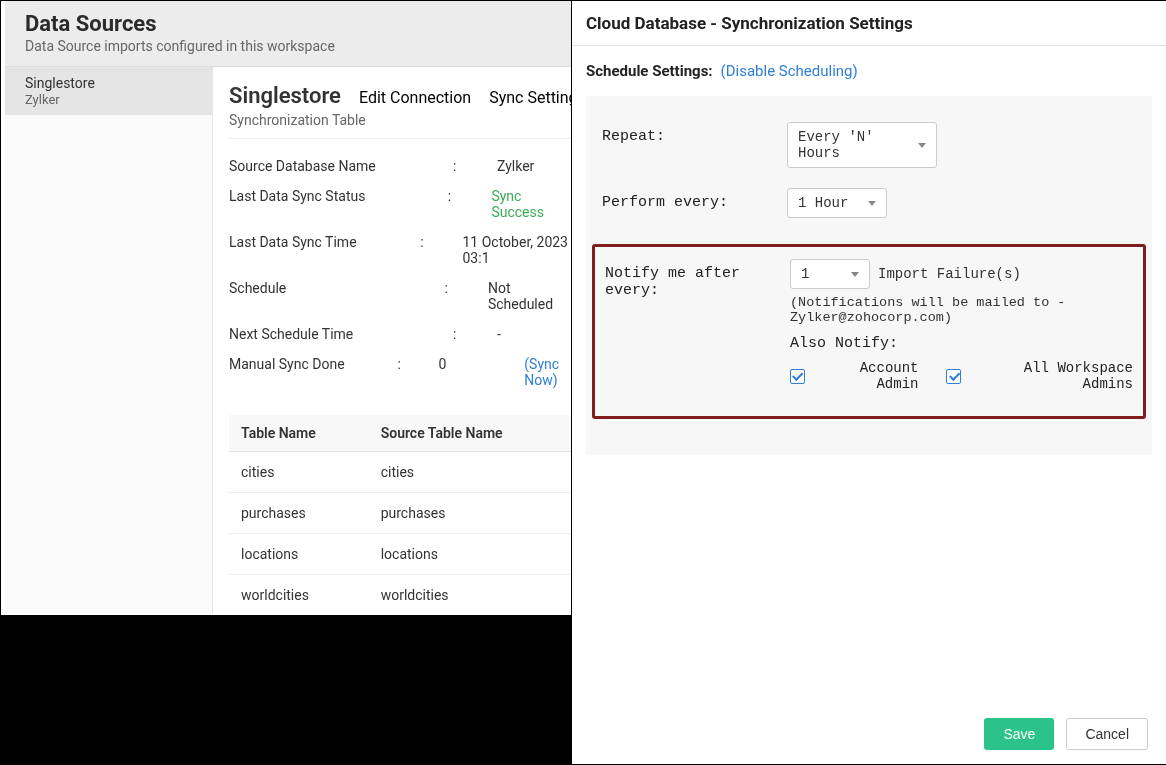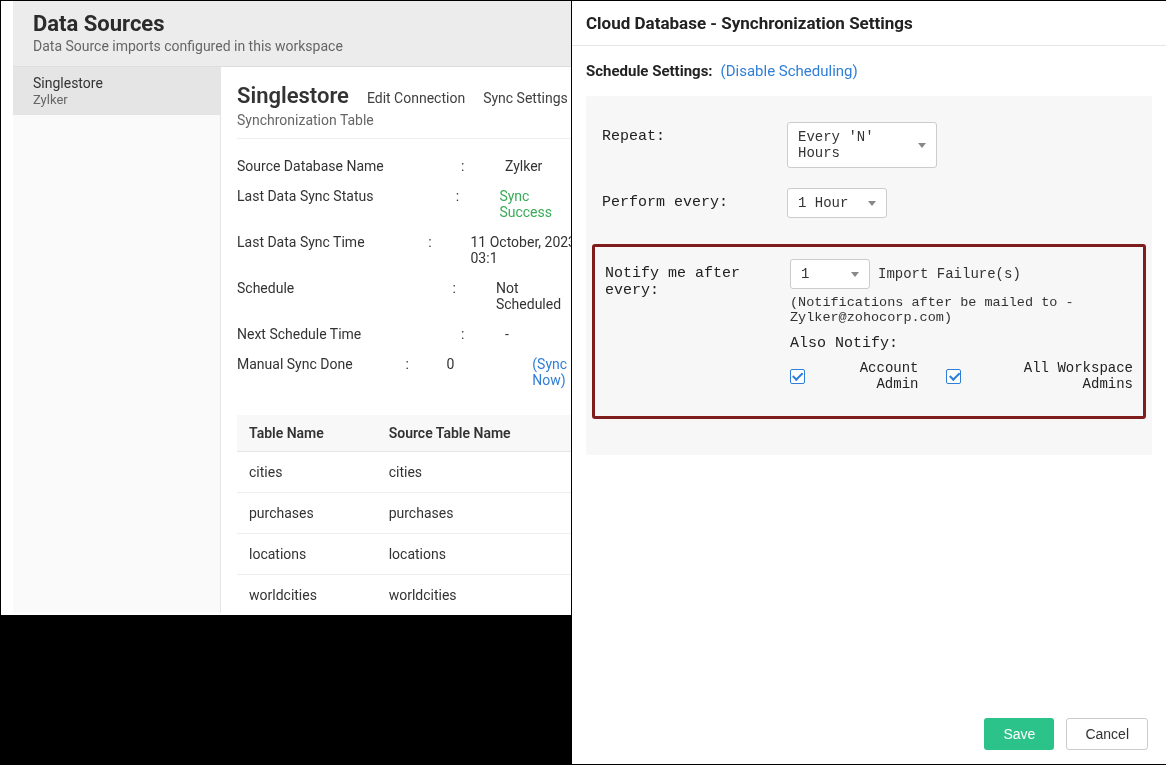--- a/index.html
+++ b/index.html
@@ -14,21 +14,21 @@
       background: #fff;
     }
     .main-wrap {
       width: 1166px;
       height: 765px;
       border: 1px solid #000;
       position: relative;
     }
     .left-pane {
       position: absolute;
-      left: 12px; top: 0; width: 570px; height: 614px;
+      left: 4px; top: 0; width: 570px; height: 614px;
       background: #fff;
     }
     .header-bar {
       background: #ececec;
       padding: 10px 20px 12px 20px;
       border-bottom: 1px solid #ddd;
     }
     .header-title {
       font-size: 22px;
       font-weight: 700;
@@ -68,22 +68,22 @@
       align-items: baseline;
       gap: 18px;
       flex-wrap: nowrap;
     }
     .detail-title {
       font-size: 22px;
       font-weight: 600;
       color: #333;
     }
     .link {
-      color: #404040;
-      font-size: 14px;
+      color: #000000;
+      font-size: 16px;
       cursor: pointer;
       white-space: nowrap;
     }
     .detail-sub {
       color: #666;
       font-size: 14px;
       margin-top: 4px;
       margin-bottom: 12px;
       border-bottom: 1px solid #eee;
       padding-bottom: 10px;
@@ -398,21 +398,21 @@
           <div class="field-row" style="padding-top:4px">
             <div class="field-label">Notify me after every:</div>
             <div class="field-ctrl">
               <div style="display:flex;align-items:center">
                 <div class="select sm">
                   <span>1</span>
                   <span class="chev"></span>
                 </div>
                 <span class="inline-text">Import Failure(s)</span>
               </div>
-              <div class="sub-note">(Notifications after be mailed to - Zylker@zohocorp.com)</div>
+              <div class="sub-note">(Notifications will be mailed to - Zylker@zohocorp.com)</div>
               <div class="also-label">Also Notify:</div>
               <div class="cb-row">
                 <label class="cb">
                   <span class="cb-box checked"></span>
                   <span>Account Admin</span>
                 </label>
                 <label class="cb">
                   <span class="cb-box checked"></span>
                   <span>All Workspace Admins</span>
                 </label>

